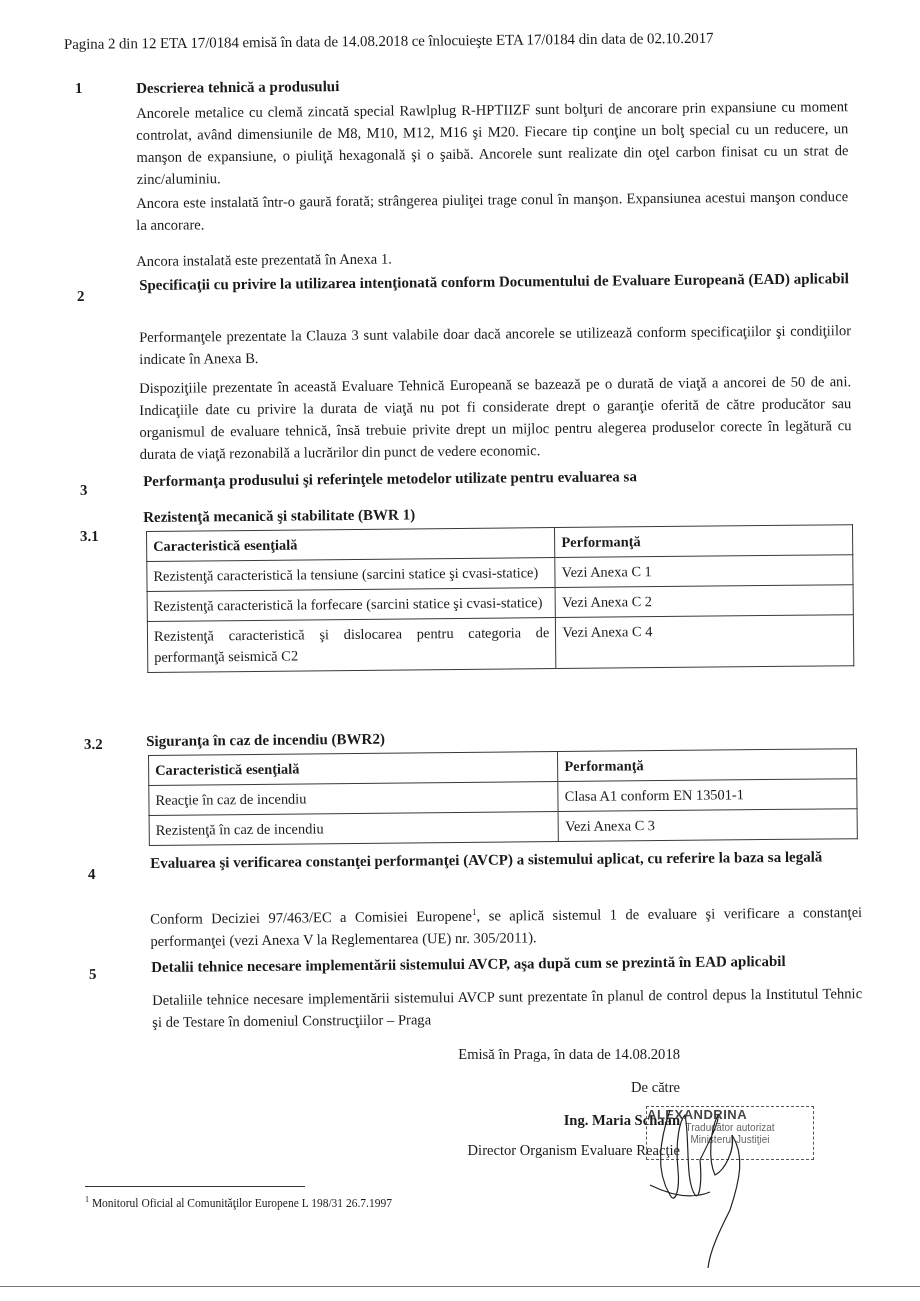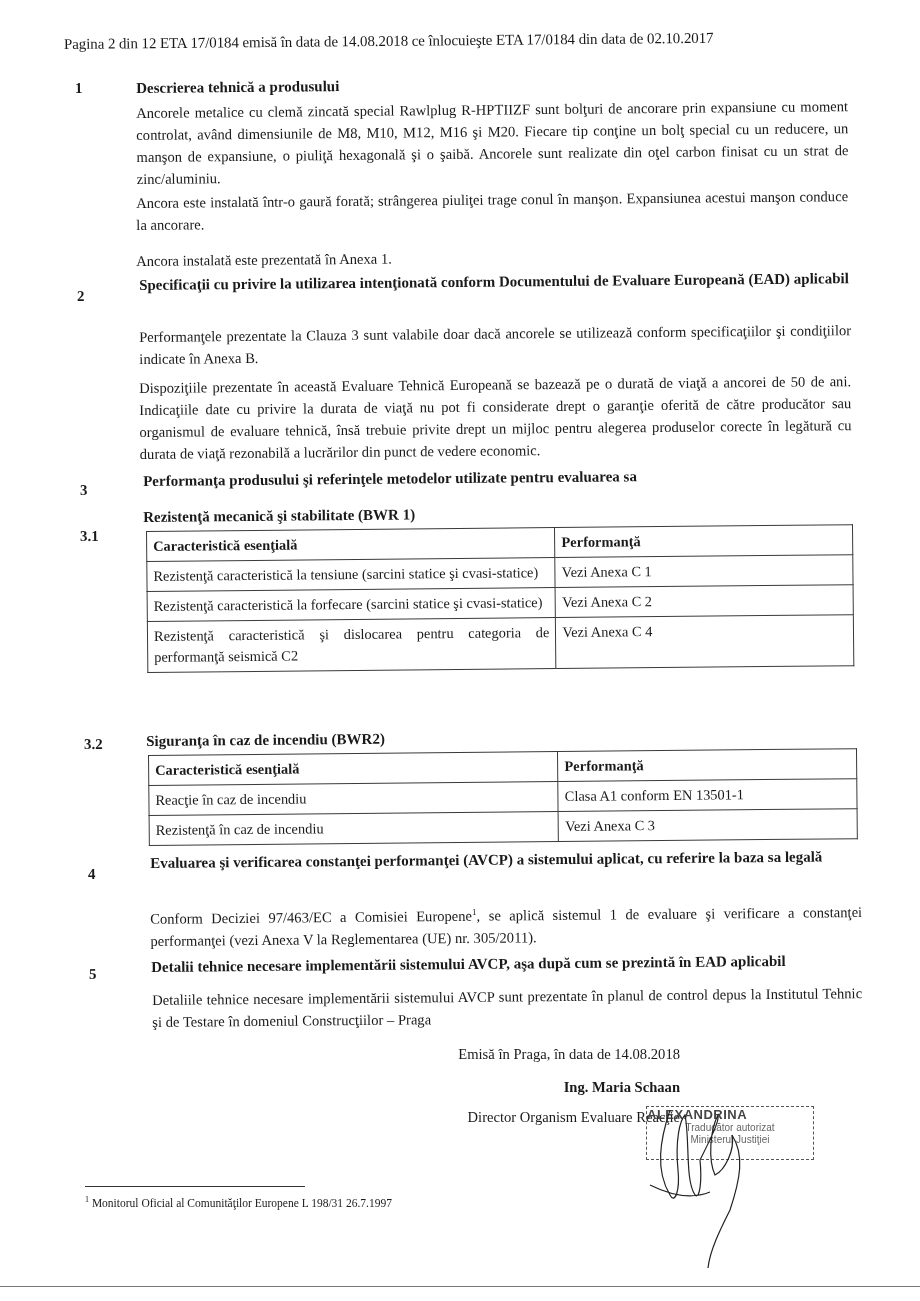--- a/index.html
+++ b/index.html
@@ -103,20 +103,21 @@
   <div class="abs sec-num rot" style="left:88px; top:866px;">4</div>
   <div class="abs sec-title rot" style="left:150px; top:852px; width:712px;">Evaluarea şi verificarea constanţei performanţei (AVCP) a sistemului aplicat, cu referire la baza sa legală</div>
   <div class="abs para rot" style="left:150px; top:904px; width:712px;"><span>Conform Deciziei 97/463/EC a Comisiei Europene</span><sup style="font-size:9px">1</sup><span>, se aplică sistemul 1 de evaluare şi verificare a constanţei performanţei (vezi Anexa V la Reglementarea (UE) nr. 305/2011).</span></div>
 
   <div class="abs sec-num rot" style="left:89px; top:966px;">5</div>
   <div class="abs sec-title rot" style="left:151px; top:956px; width:712px;">Detalii tehnice necesare implementării sistemului AVCP, aşa după cum se prezintă în EAD aplicabil</div>
   <div class="abs para rot" style="left:152px; top:989px; width:710px;">Detaliile tehnice necesare implementării sistemului AVCP sunt prezentate în planul de control depus la Institutul Tehnic şi de Testare în domeniul Construcţiilor – Praga</div>
 
   <div class="abs" style="left:300px; top:1043px; width:380px; text-align:right;">
     <div style="line-height:22px; margin-bottom:11px;">Emisă în Praga, în data de 14.08.2018</div>
+    <div style="line-height:22px; margin-bottom:11px;">De către</div>
     <div style="line-height:22px; margin-bottom:8px; font-weight:bold;">Ing. Maria Schaan</div>
     <div style="line-height:22px;">Director Organism Evaluare Reacţie</div>
   </div>
 
   <div class="abs stamp">
     <div class="name">ALEXANDRINA</div>
     <div class="sub">Traducător autorizat</div>
     <div class="sub">Ministerul Justiţiei</div>
   </div>
 

